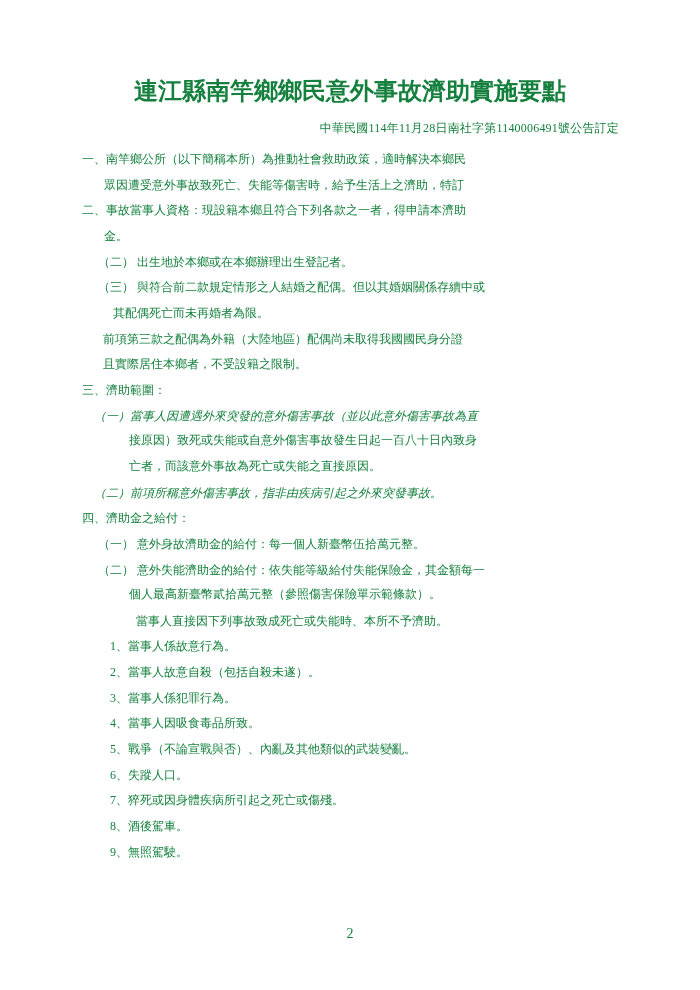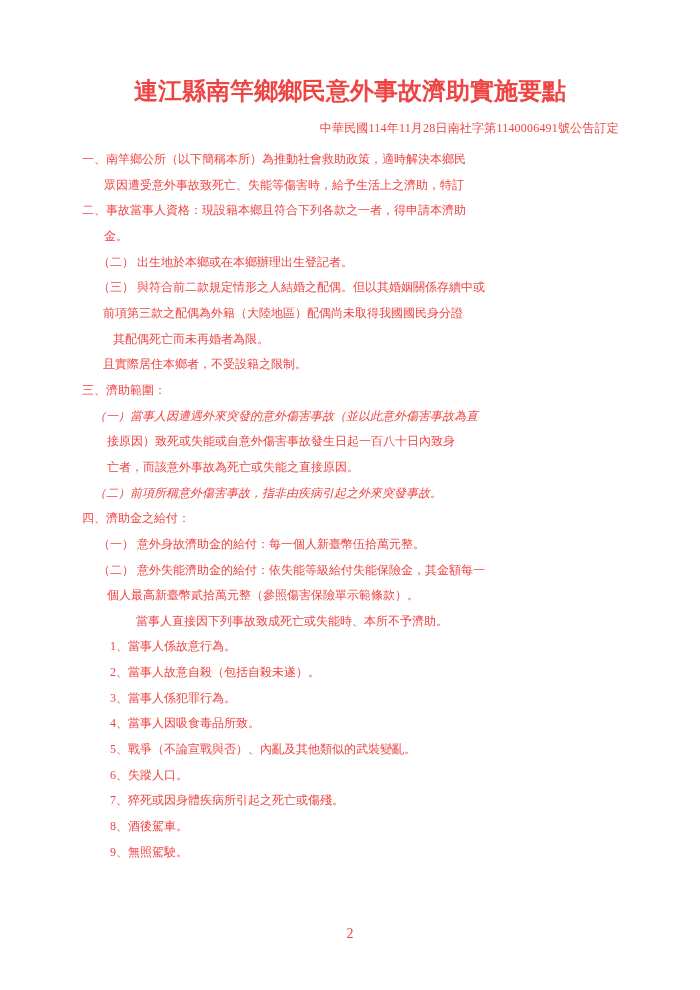--- a/index.html
+++ b/index.html
@@ -5,21 +5,21 @@
   html, body {
     margin: 0;
     padding: 0;
     background: #ffffff;
   }
   .page {
     position: relative;
     width: 700px;
     height: 990px;
     background: #ffffff;
-    color: #ef4444;
+    color: #15803d;
     font-family: "Liberation Serif", "DejaVu Serif", serif;
     overflow: hidden;
   }
   .title {
     position: absolute;
     top: 78px;
     left: 0;
     width: 100%;
     margin: 0;
     text-align: center;
@@ -47,21 +47,21 @@
     height: 25.66px;
     line-height: 25.66px;
   }
   
   .ind-l1   { margin-left: 0; }    
   .ind-l1w  { margin-left: 22px; } 
   .ind-l2   { margin-left: 16px; } 
   .ind-l2w  { margin-left: 31px; } 
   .ind-note { margin-left: 21px; } 
   .ind-l3   { margin-left: 12px; font-style: italic; } 
-  .ind-l3w  { margin-left: 25px; } 
+  .ind-l3w  { margin-left: 47px; font-family: Liberation Mono, monospace; } 
   .ind-para { margin-left: 54px; } 
   .ind-num  { margin-left: 28px; } 
   .pagenum {
     position: absolute;
     top: 926px;
     left: 0;
     width: 100%;
     text-align: center;
     font-size: 14px;
   }
@@ -74,22 +74,22 @@
 
   <div class="dateline">中華民國114年11月28日南社字第1140006491號公告訂定</div>
 
   <div class="doc-body">
       <div class="line ind-l1">一、南竿鄉公所（以下簡稱本所）為推動社會救助政策，適時解決本鄉民</div>
       <div class="line ind-l1w">眾因遭受意外事故致死亡、失能等傷害時，給予生活上之濟助，特訂</div>
       <div class="line ind-l1">二、事故當事人資格：現設籍本鄉且符合下列各款之一者，得申請本濟助</div>
       <div class="line ind-l1w">金。</div>
       <div class="line ind-l2">（二） 出生地於本鄉或在本鄉辦理出生登記者。</div>
       <div class="line ind-l2">（三） 與符合前二款規定情形之人結婚之配偶。但以其婚姻關係存續中或</div>
+      <div class="line ind-l2w">其配偶死亡而未再婚者為限。</div>
       <div class="line ind-note">前項第三款之配偶為外籍（大陸地區）配偶尚未取得我國國民身分證</div>
-      <div class="line ind-l2w">其配偶死亡而未再婚者為限。</div>
       <div class="line ind-note">且實際居住本鄉者，不受設籍之限制。</div>
       <div class="line ind-l1">三、濟助範圍：</div>
       <div class="line ind-l3">（一）當事人因遭遇外來突發的意外傷害事故（並以此意外傷害事故為直</div>
       <div class="line ind-l3w">接原因）致死或失能或自意外傷害事故發生日起一百八十日內致身</div>
       <div class="line ind-l3w">亡者，而該意外事故為死亡或失能之直接原因。</div>
       <div class="line ind-l3">（二）前項所稱意外傷害事故，指非由疾病引起之外來突發事故。</div>
       <div class="line ind-l1">四、濟助金之給付：</div>
       <div class="line ind-l2">（一） 意外身故濟助金的給付：每一個人新臺幣伍拾萬元整。</div>
       <div class="line ind-l2">（二） 意外失能濟助金的給付：依失能等級給付失能保險金，其金額每一</div>
       <div class="line ind-l3w">個人最高新臺幣貳拾萬元整（參照傷害保險單示範條款）。</div>

